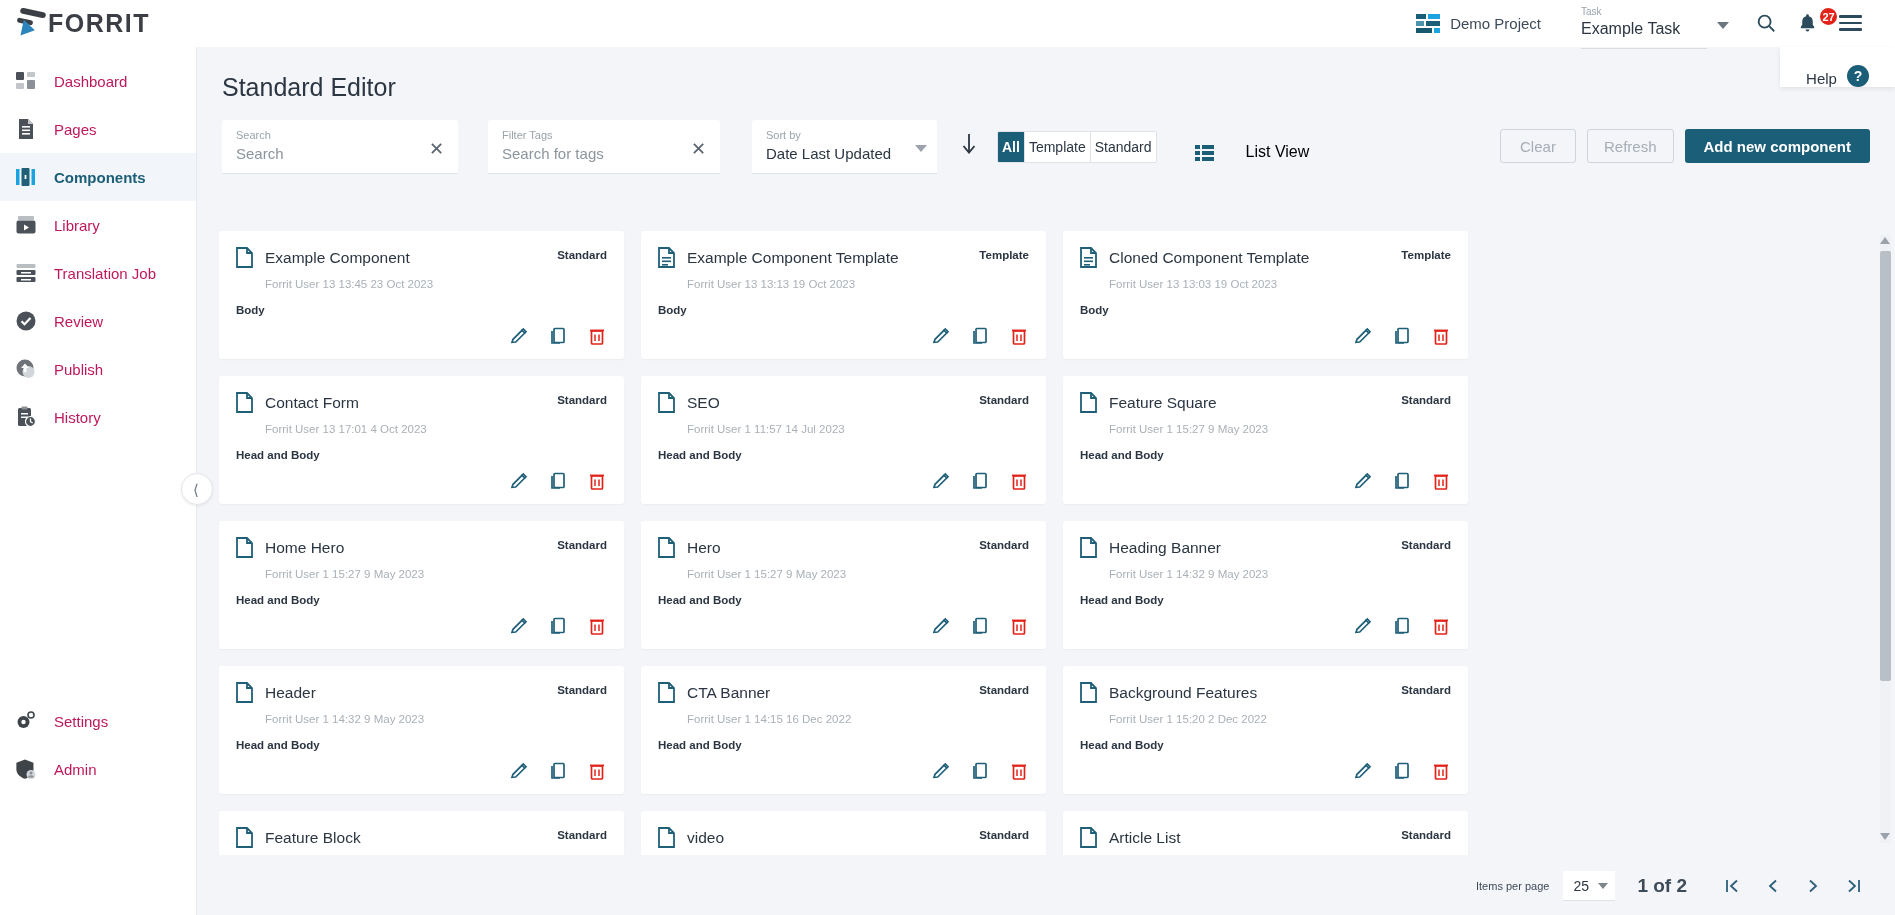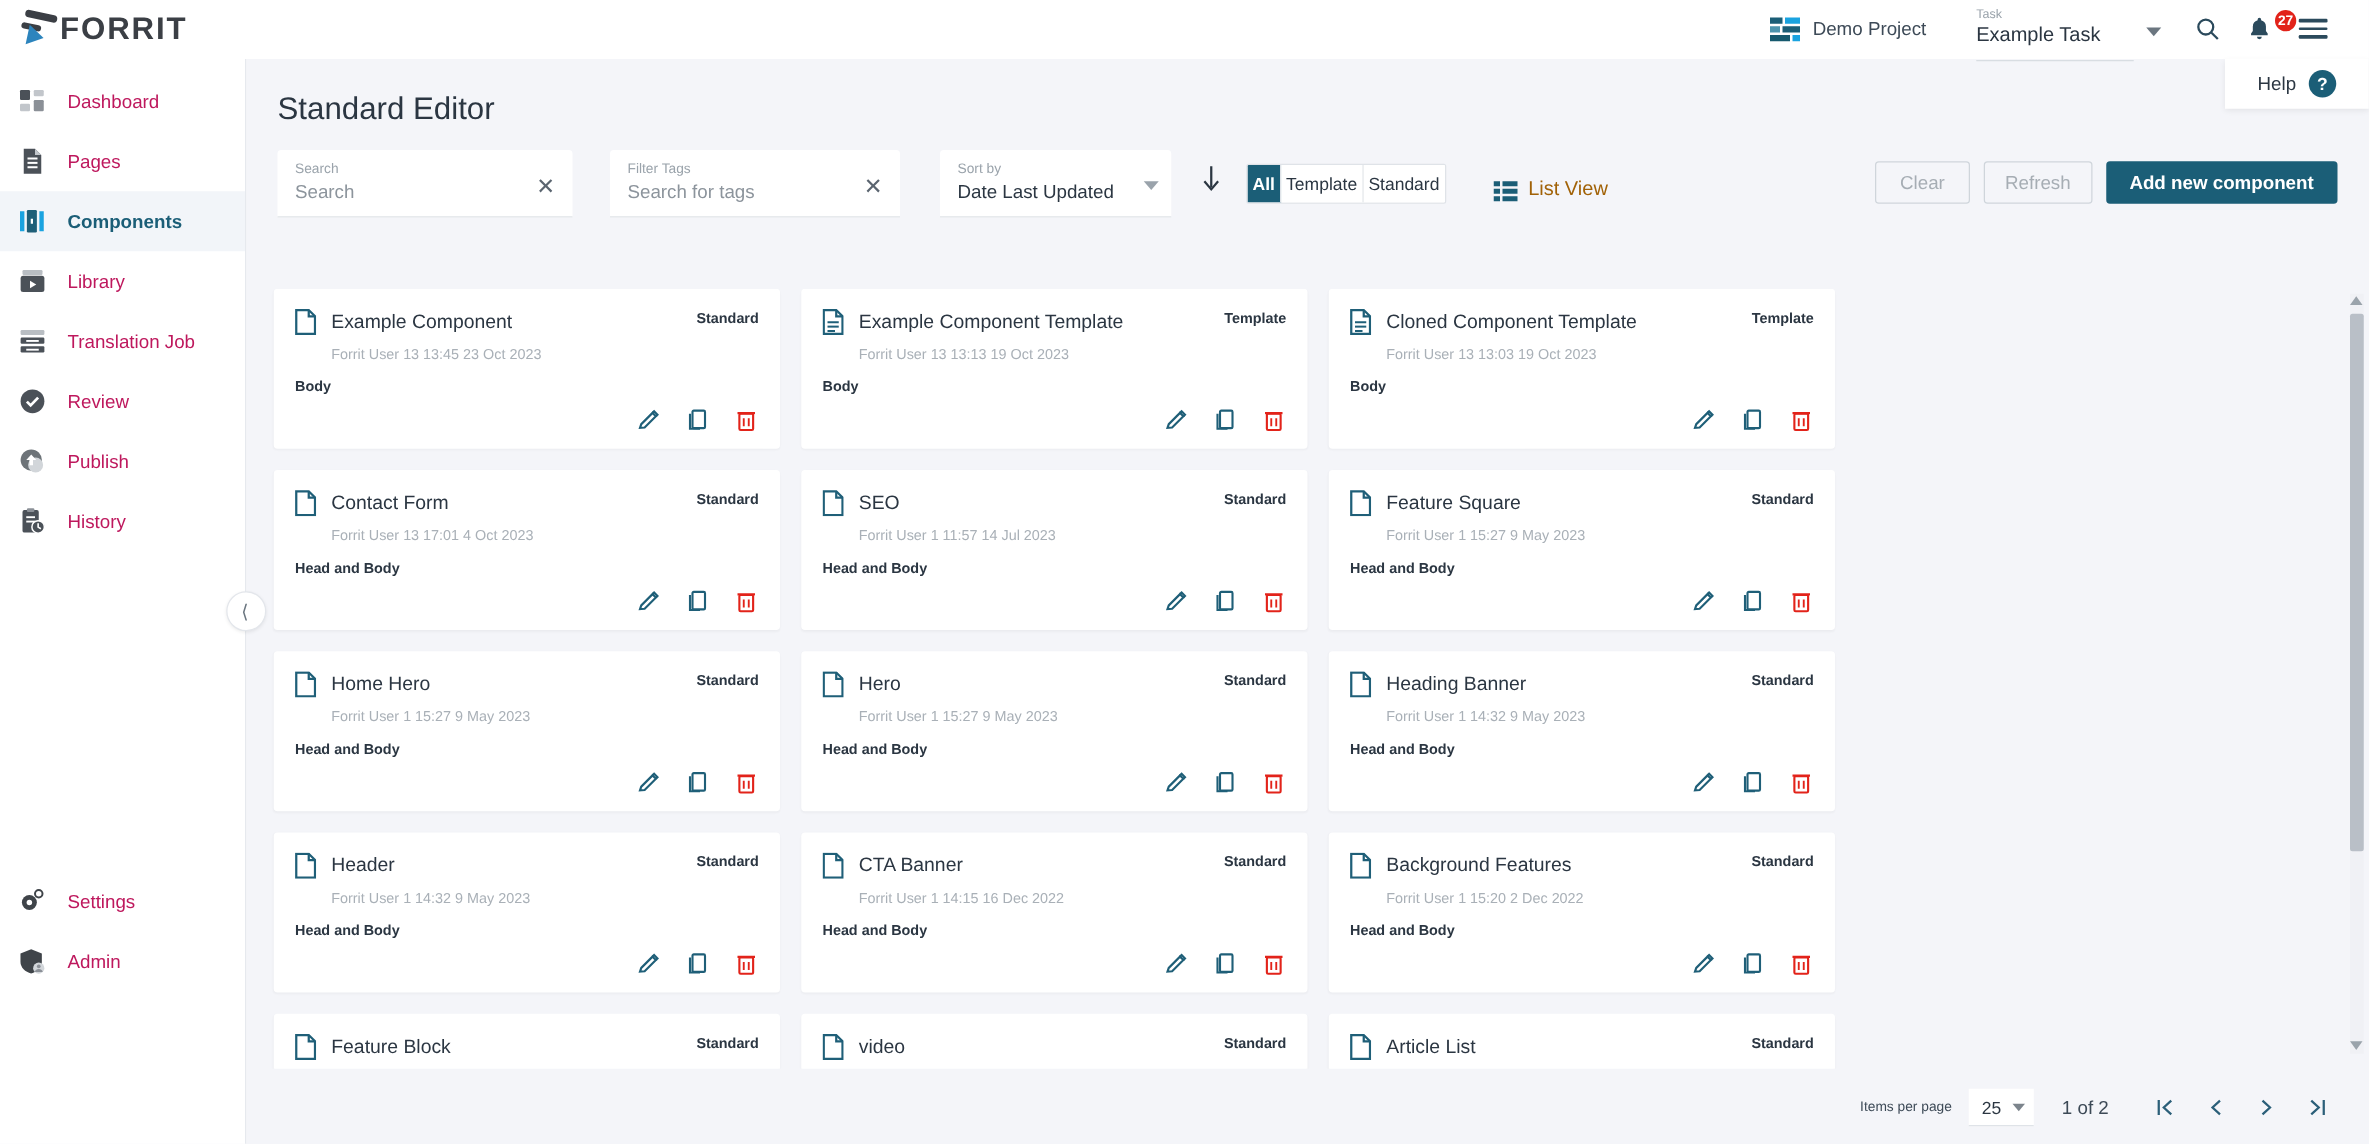--- a/index.html
+++ b/index.html
@@ -69,21 +69,21 @@
     position: absolute; top: 4px; right: 0px; background: #e2231a; color: #fff;
     font-size: 11px; font-weight: 700; border-radius: 50%;
     width: 21px; height: 21px; display: flex; align-items: center; justify-content: center;
     border: 2px solid #fff;
   }
   .hamburger { display: flex; flex-direction: column; gap: 4px; }
   .hamburger span { display: block; width: 23px; height: 2.6px; background: #2b4a5c; border-radius: 1px; }
 
   .help-pop {
     position: absolute; top: 47px; right: 0px; width: 115px; height: 40px;
-    background: #fff; display: flex; align-items: center; justify-content: center; gap: 10px;
+    background: #fff; display: flex; align-items: flex-end; justify-content: center; gap: 10px;
     box-shadow: 0 2px 5px rgba(0,0,0,.08); z-index: 45;
   }
   .help-pop .txt { font-size: 15px; color: #2b3642; }
   .help-circle {
     width: 22px; height: 22px; border-radius: 50%; background: #1b5e77; color: #fff;
     font-size: 14px; font-weight: 700; display: flex; align-items: center; justify-content: center;
   }
 
   
   .sidebar {
@@ -155,21 +155,21 @@
 
   .listview { display: flex; align-items: center; gap: 9px; margin-left: 38px; margin-bottom: 13px; cursor: pointer; }
   .lv-ico { width: 19px; height: 15px; position: relative; }
   .lv-ico i { position: absolute; background: #1b5e77; display: block; }
   .lv-ico .s1 { left:0; top:0; width:5px; height:4px; }
   .lv-ico .s2 { left:7px; top:0; width:12px; height:4px; }
   .lv-ico .s3 { left:0; top:6px; width:5px; height:4px; }
   .lv-ico .s4 { left:7px; top:6px; width:12px; height:4px; }
   .lv-ico .s5 { left:0; top:12px; width:5px; height:4px; }
   .lv-ico .s6 { left:7px; top:12px; width:12px; height:4px; }
-  .lv-txt { font-size: 16px; color: #a16207; }
+  .lv-txt { font-size: 16px; color: #000000; margin-left: 23px; }
 
   .tb-right { margin-left: auto; display: flex; align-items: center; gap: 11px; margin-bottom: 11px; padding-right: 25px; }
   .btn-outline {
     height: 34px; min-width: 76px; padding: 0 16px; border: 1px solid #cfd5db; border-radius: 3px;
     background: #f4f5f9; color: #a6adb4; font-size: 15px; display: flex; align-items: center;
     justify-content: center; cursor: pointer;
   }
   .btn-primary {
     height: 34px; padding: 0 19px; border-radius: 3px; background: #1b5e77; color: #fff;
     font-size: 15px; font-weight: 700; display: flex; align-items: center; justify-content: center; cursor: pointer;
@@ -220,21 +220,21 @@
   .ipp-label { font-size: 11px; color: #3d4a57; margin-right: 14px; }
   .ipp-select {
     width: 52px; height: 30px; background: #fff; display: flex; align-items: center;
     padding-left: 10px; font-size: 14px; color: #2b3642; position: relative; cursor: pointer;
     border-bottom: 1px solid #dfe3e8;
   }
   .ipp-select .cr {
     position: absolute; right: 7px; top: 12px; width:0; height:0;
     border-left: 5px solid transparent; border-right: 5px solid transparent; border-top: 6px solid #7c848c;
   }
-  .page-of { font-size: 15px; color: #3d4a57; margin: 0 26px 0 22px; }
+  .page-of { font-size: 19px; color: #3d4a57; margin: 0 26px 0 22px; font-weight: bold; }
   .pg-btn { width: 40px; height: 34px; display: flex; align-items: center; justify-content: center; cursor: pointer; color: #2b5f79; }
 </style>
 </head>
 <body>
 
 <div class="topbar">
   <div class="logo-wrap">
     <div class="logo-mark">
       <span class="sw1"></span>
         <span class="sw2"></span>

